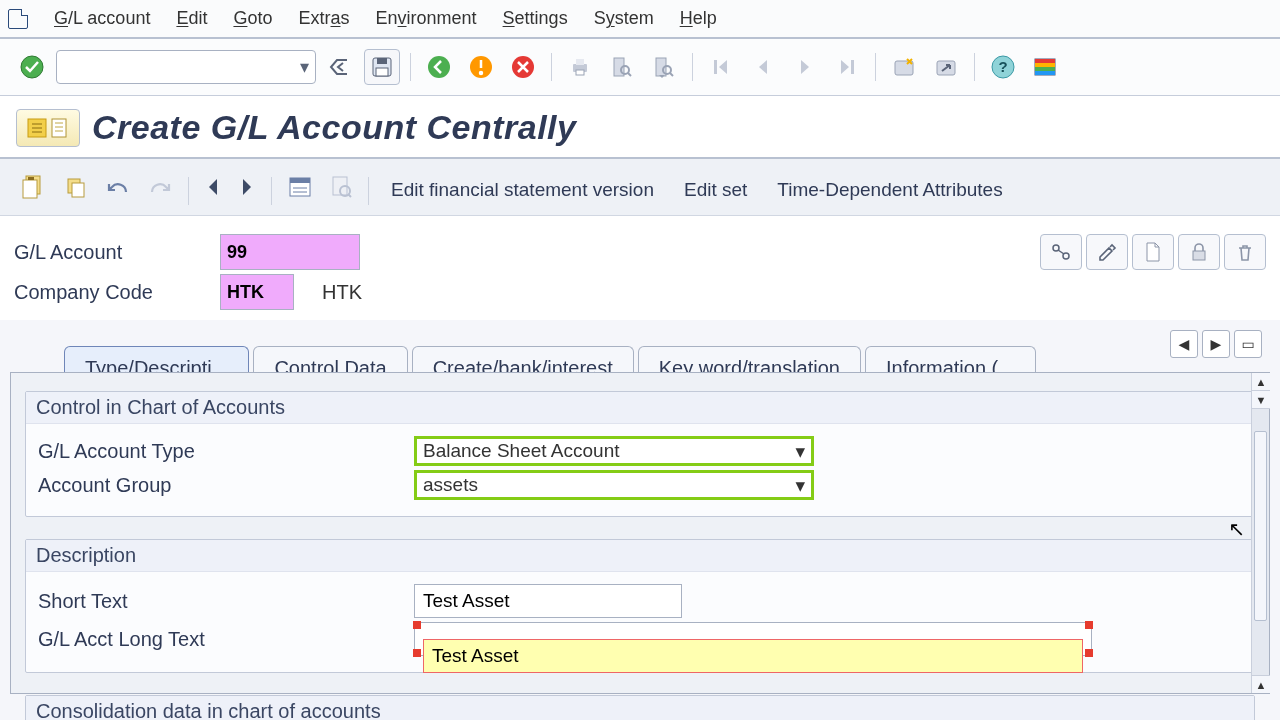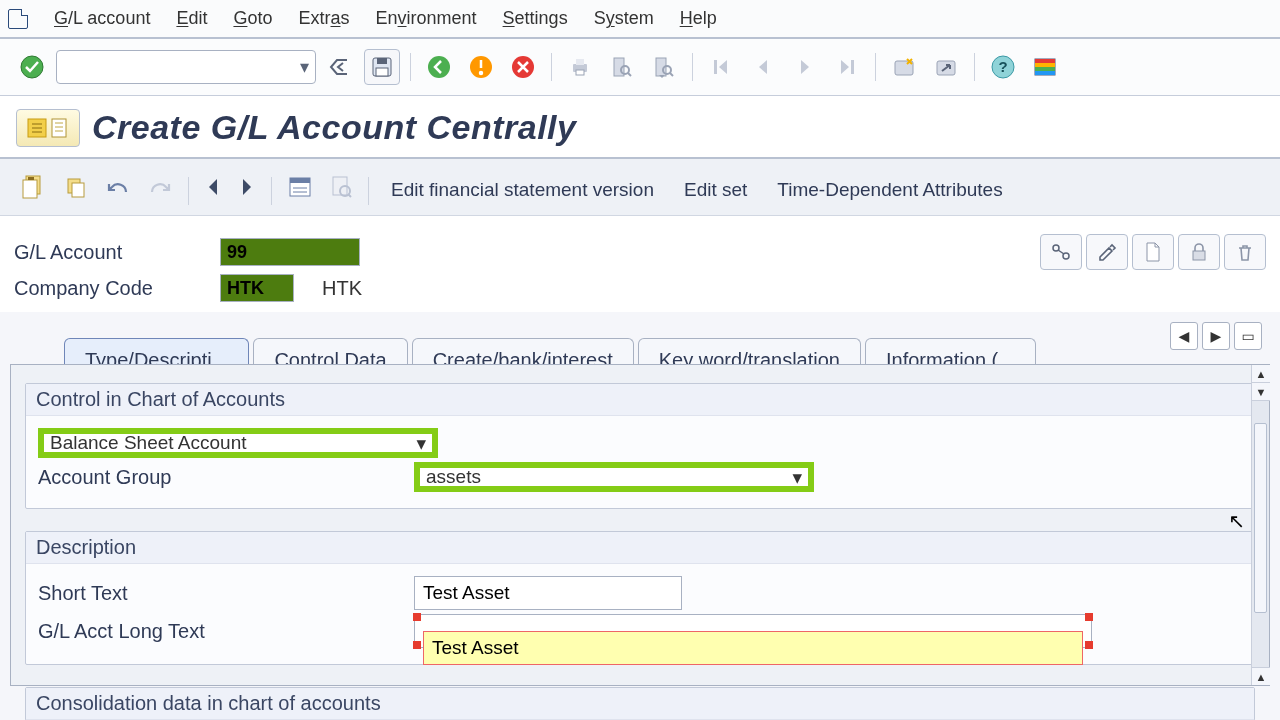--- a/index.html
+++ b/index.html
@@ -110,23 +110,23 @@
     padding:18px 14px 6px 14px;
     background:#fff;
   }
   .frow{
     display:flex;align-items:center;margin-bottom:4px;
   }
   .flabel{
     width:206px;font-size:20px;color:#2f3a56;
   }
   .field-in{
-    border:1px solid #a8b1c2;height:28px;padding:10px 6px;
+    border:1px solid #a8b1c2;height:36px;padding:10px 6px;
     font-family:inherit;font-size:18px;font-weight:700;
-    background:#4d7c0f;
+    background:#f0abfc;
   }
   .field-in.gl{ width:140px;}
   .field-in.cc{ width:74px;}
   .fstatic{ margin-left:28px;font-size:20px;color:#333;}
   .rt-btns{
     display:inline-flex;align-items:center;gap:4px;margin-left:auto;
   }
   .sqbtn{
     width:42px;height:36px;border:1px solid #b5bfd0;border-radius:4px;
     background:#f7f8fb;display:inline-flex;align-items:center;justify-content:center;
@@ -186,21 +186,21 @@
   .grp{
     border:1px solid #c2c9d8;border-radius:2px;background:#fbfcfe;margin-bottom:22px;
   }
   .grp-title{
     padding:4px 10px;font-size:20px;color:#3a4663;background:#eef1f9;border-bottom:1px solid #dfe3ee;
   }
   .grp-body{ padding:8px 12px 12px 12px;}
   .gr-row{ display:flex;align-items:center;margin:4px 0;}
   .gr-label{ width:376px;font-size:20px;color:#2f3a56;}
   .sel{
-    width:400px;height:30px;border:6px solid #84cc16;background:#fff;
+    width:400px;height:30px;border:3px solid #84cc16;background:#fff;
     display:flex;align-items:center;justify-content:space-between;padding:0 6px;font-size:19px;
   }
   .sel .arr{ color:#333;}
   .tin{
     height:30px;border:1px solid #a8b1c2;background:#fff;padding:16px 8px;font-size:19px;
   }
   .tin.short{ width:268px;}
   .tin.long{
     width:660px;
     background:#ffffb0;
@@ -492,20 +492,21 @@
     <div class="ar">▲</div>
     <div class="ar" style="top:18px;border-bottom:1px solid #c9cfdc">▼</div>
     <div class="thumb"></div>
     <div class="ar bot">▲</div>
   </div>
 
   <div class="grp">
     <div class="grp-title">Control in Chart of Accounts</div>
     <div class="grp-body">
       <div class="gr-row">
+        <div class="gr-label">G/L Account Type</div>
         <div class="sel">
           <span>Balance Sheet Account</span>
           <span class="arr">▾</span>
         </div>
       </div>
       <div class="gr-row">
         <div class="gr-label">Account Group</div>
         <div class="sel">
           <span>assets</span>
           <span class="arr">▾</span>

